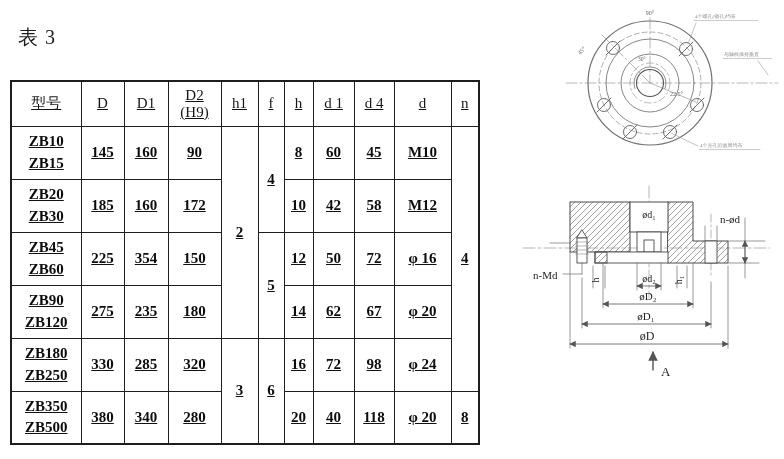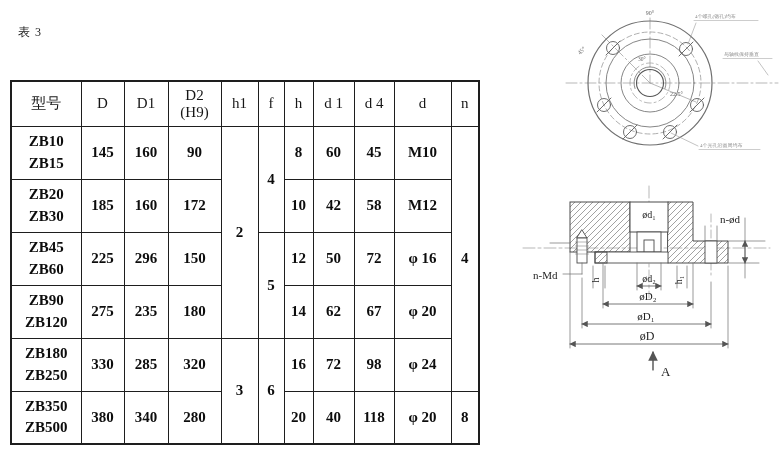--- a/index.html
+++ b/index.html
@@ -1,24 +1,24 @@
 <!DOCTYPE html>
 <html><head>
 <meta charset="utf-8">
 <style>
   html,body{margin:0;padding:0;background:#fff;}
   #page{position:relative;width:784px;height:459px;background:#ffffff;overflow:hidden;
         font-family:"Liberation Serif", serif;color:#111;}
-  #table-title{position:absolute;left:18px;top:24px;font-size:12px;color:#1c1c1c;letter-spacing:1px;}
+  #table-title{position:absolute;left:18px;top:24px;font-size:20px;color:#1c1c1c;letter-spacing:1px;}
   table.spec{position:absolute;left:10px;top:80px;width:468px;border-collapse:collapse;
              table-layout:fixed;border:2px solid #1e1e1e;}
   table.spec td, table.spec th{border:1px solid #1e1e1e;text-align:center;vertical-align:middle;
              font-size:15px;padding:0;overflow:hidden;}
-  table.spec thead tr{height:45px;}
-  table.spec tbody tr{height:53px;}
+  table.spec thead tr{height:45px;text-decoration:underline;}
+  table.spec tbody tr{height:53px;text-decoration:underline;}
   table.spec th{font-weight:normal;color:#161616;}
   table.spec td{font-weight:bold;color:#0d0d0d;}
   td.model{text-align:left;padding-left:8px;line-height:1.45;}
   .hdr2{line-height:1.15;}
   svg text{font-family:"Liberation Serif", serif;}
   .drawing{position:absolute;}
   .ann{fill:#8d8d8d;}
 </style>
 </head>
 <body>
@@ -88,21 +88,21 @@
         <td>42</td>
         <td>58</td>
         <td>M12</td>
       </tr>
       <tr>
         <td class="model">
           <div>ZB45</div>
           <div>ZB60</div>
         </td>
         <td>225</td>
-        <td>296</td>
+        <td>354</td>
         <td>150</td>
         <td rowspan="2">5</td>
         <td>12</td>
         <td>50</td>
         <td>72</td>
         <td>φ 16</td>
       </tr>
       <tr>
         <td class="model">
           <div>ZB90</div>

